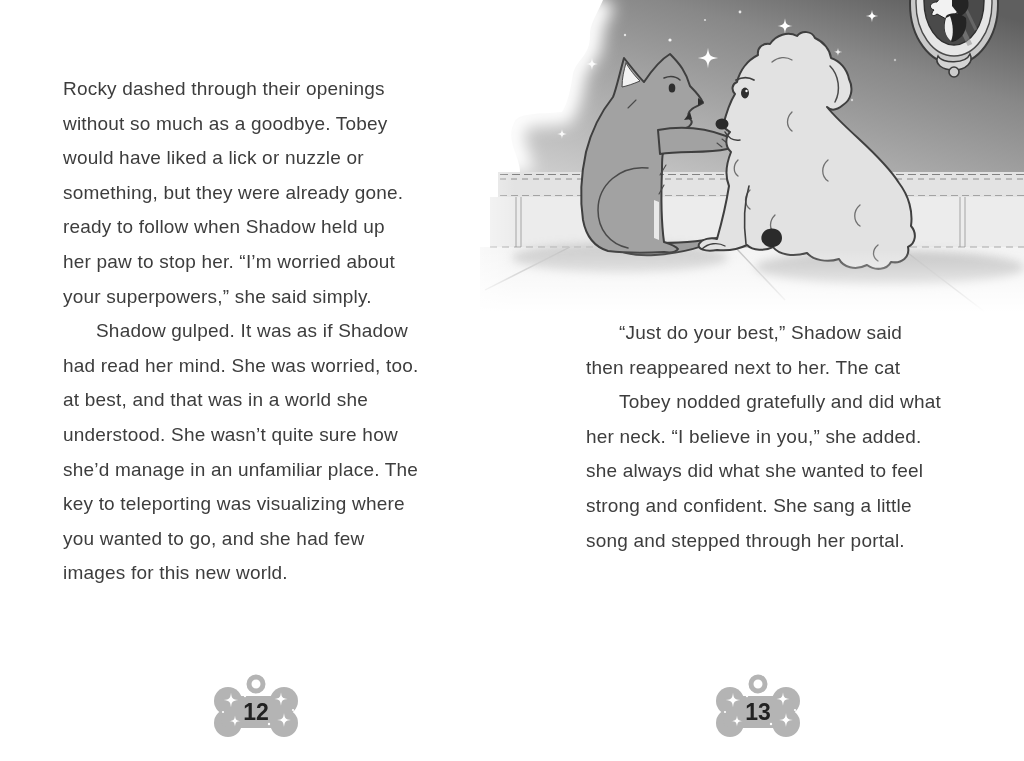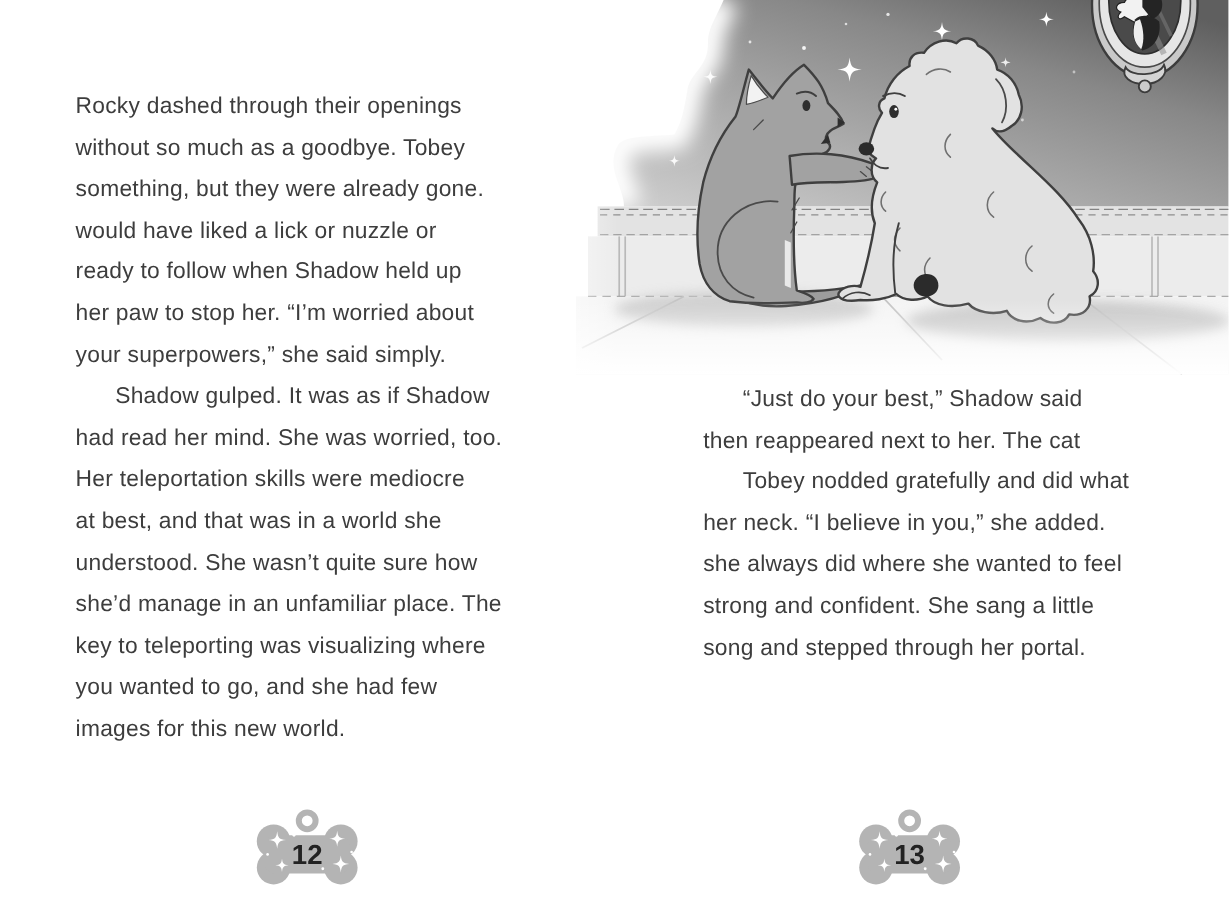--- a/index.html
+++ b/index.html
@@ -220,42 +220,41 @@
       <path d="M285,132 C289,139 294,141 300,140" fill="none" stroke="#3f3f3f" stroke-width="1.5"></path>
     </g>
 
     <rect x="0" y="168" width="75" height="144" fill="url(#fadel)"></rect>
     <rect x="0" y="250" width="584" height="62" fill="url(#fadeb)"></rect>
   </svg>
 
   <div class="textblock text-left">
     <div class="line">Rocky dashed through their openings</div>
     <div class="line">without so much as a goodbye. Tobey</div>
+    <div class="line">would have liked a lick or nuzzle or</div>
     <div class="line">something, but they were already gone.</div>
-    <div class="line">would have liked a lick or nuzzle or</div>
     <div class="line">ready to follow when Shadow held up</div>
     <div class="line">her paw to stop her. “I’m worried about</div>
     <div class="line">your superpowers,” she said simply.</div>
     <div class="line indent">Shadow gulped. It was as if Shadow</div>
     <div class="line">had read her mind. She was worried, too.</div>
-    <div class="line">Her teleportation skills were mediocre</div>
     <div class="line">at best, and that was in a world she</div>
     <div class="line">understood. She wasn’t quite sure how</div>
     <div class="line">she’d manage in an unfamiliar place. The</div>
     <div class="line">key to teleporting was visualizing where</div>
     <div class="line">you wanted to go, and she had few</div>
     <div class="line">images for this new world.</div>
   </div>
 
   <div class="textblock text-right">
     <div class="line indent">“Just do your best,” Shadow said</div>
     <div class="line">then reappeared next to her. The cat</div>
     <div class="line indent">Tobey nodded gratefully and did what</div>
     <div class="line">her neck. “I believe in you,” she added.</div>
-    <div class="line">she always did where she wanted to feel</div>
+    <div class="line">she always did what she wanted to feel</div>
     <div class="line">strong and confident. She sang a little</div>
     <div class="line">song and stepped through her portal.</div>
   </div>
 
   <svg class="badge badge-left" viewBox="0 0 110 80">
     <circle cx="55" cy="18" r="7" fill="none" stroke="#b4b4b4" stroke-width="5"></circle>
     <g fill="#b4b4b4">
       <circle cx="27" cy="35" r="14"></circle>
         <circle cx="83" cy="35" r="14"></circle>
       <circle cx="27" cy="57" r="14"></circle>

